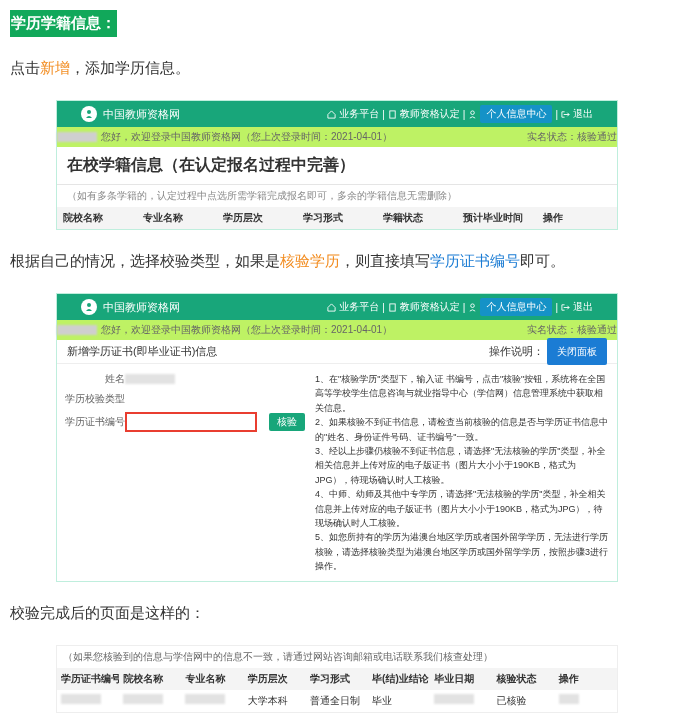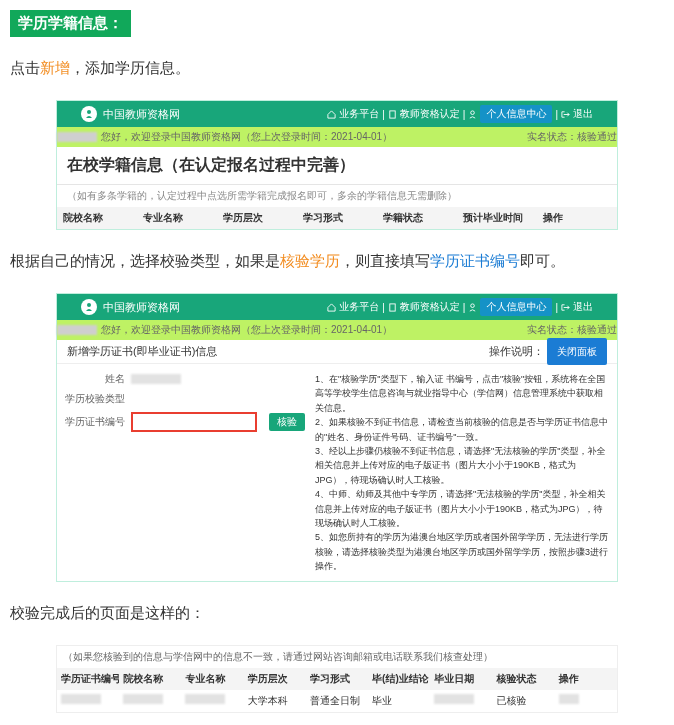--- a/index.html
+++ b/index.html
@@ -8,21 +8,21 @@
     font-family: "Microsoft YaHei", Arial, sans-serif;
     font-size: 14px;
     color: #333;
     width: 674px;
     box-sizing: border-box;
   }
   .section-title {
     background: #11a85a;
     color: #fff;
     display: inline-block;
-    padding: 4px 8px;
+    padding: 4px 1px;
     font-size: 15px;
     font-weight: bold;
   }
   .para {
     margin: 22px 0;
     font-size: 15px;
   }
   .orange { color: #f28b1e; }
   .blue { color: #1b7cd4; }
   .screenshot {
@@ -146,21 +146,20 @@
     color: #666;
   }
   .form-row {
     display: flex;
     align-items: center;
     margin-bottom: 6px;
   }
   .form-label {
     width: 60px;
     text-align: right;
-    padding-right: 6px;
     color: #666;
   }
   .form-input {
     flex: 1;
     height: 16px;
     border: 1px solid #ccc;
     background: #fff;
   }
   .form-input.red-border { border: 2px solid #e93e30; }
   .blur-text {

